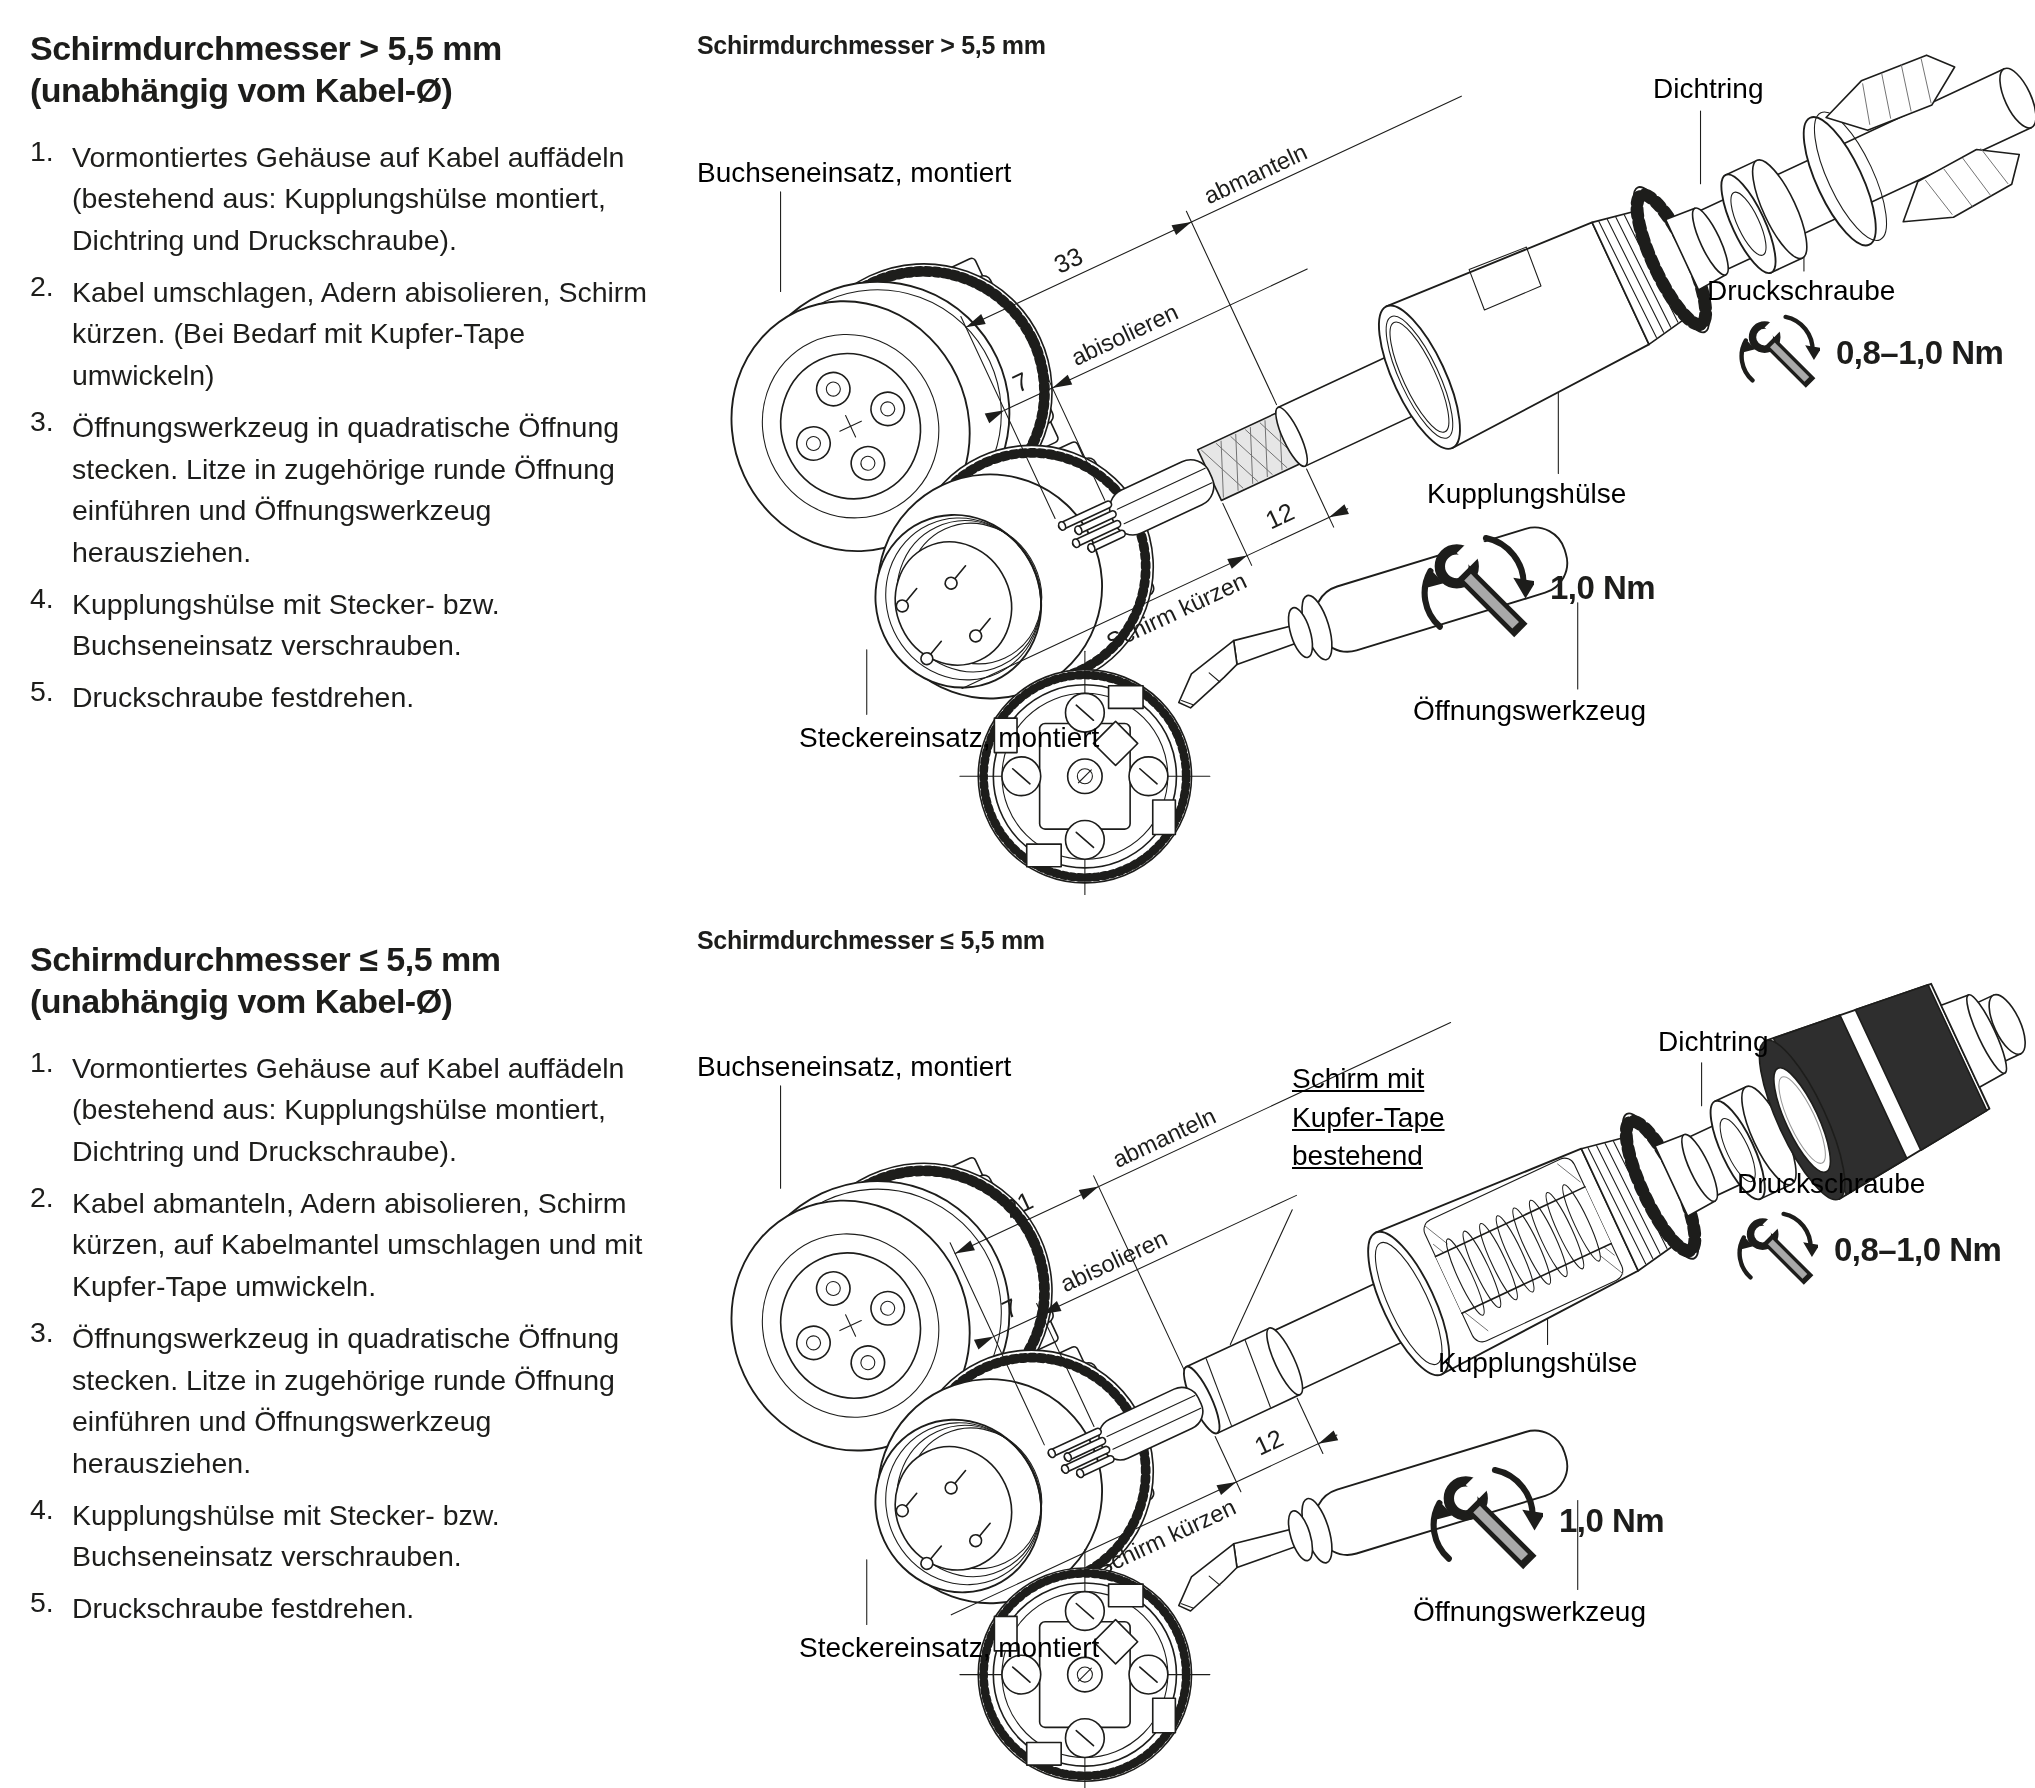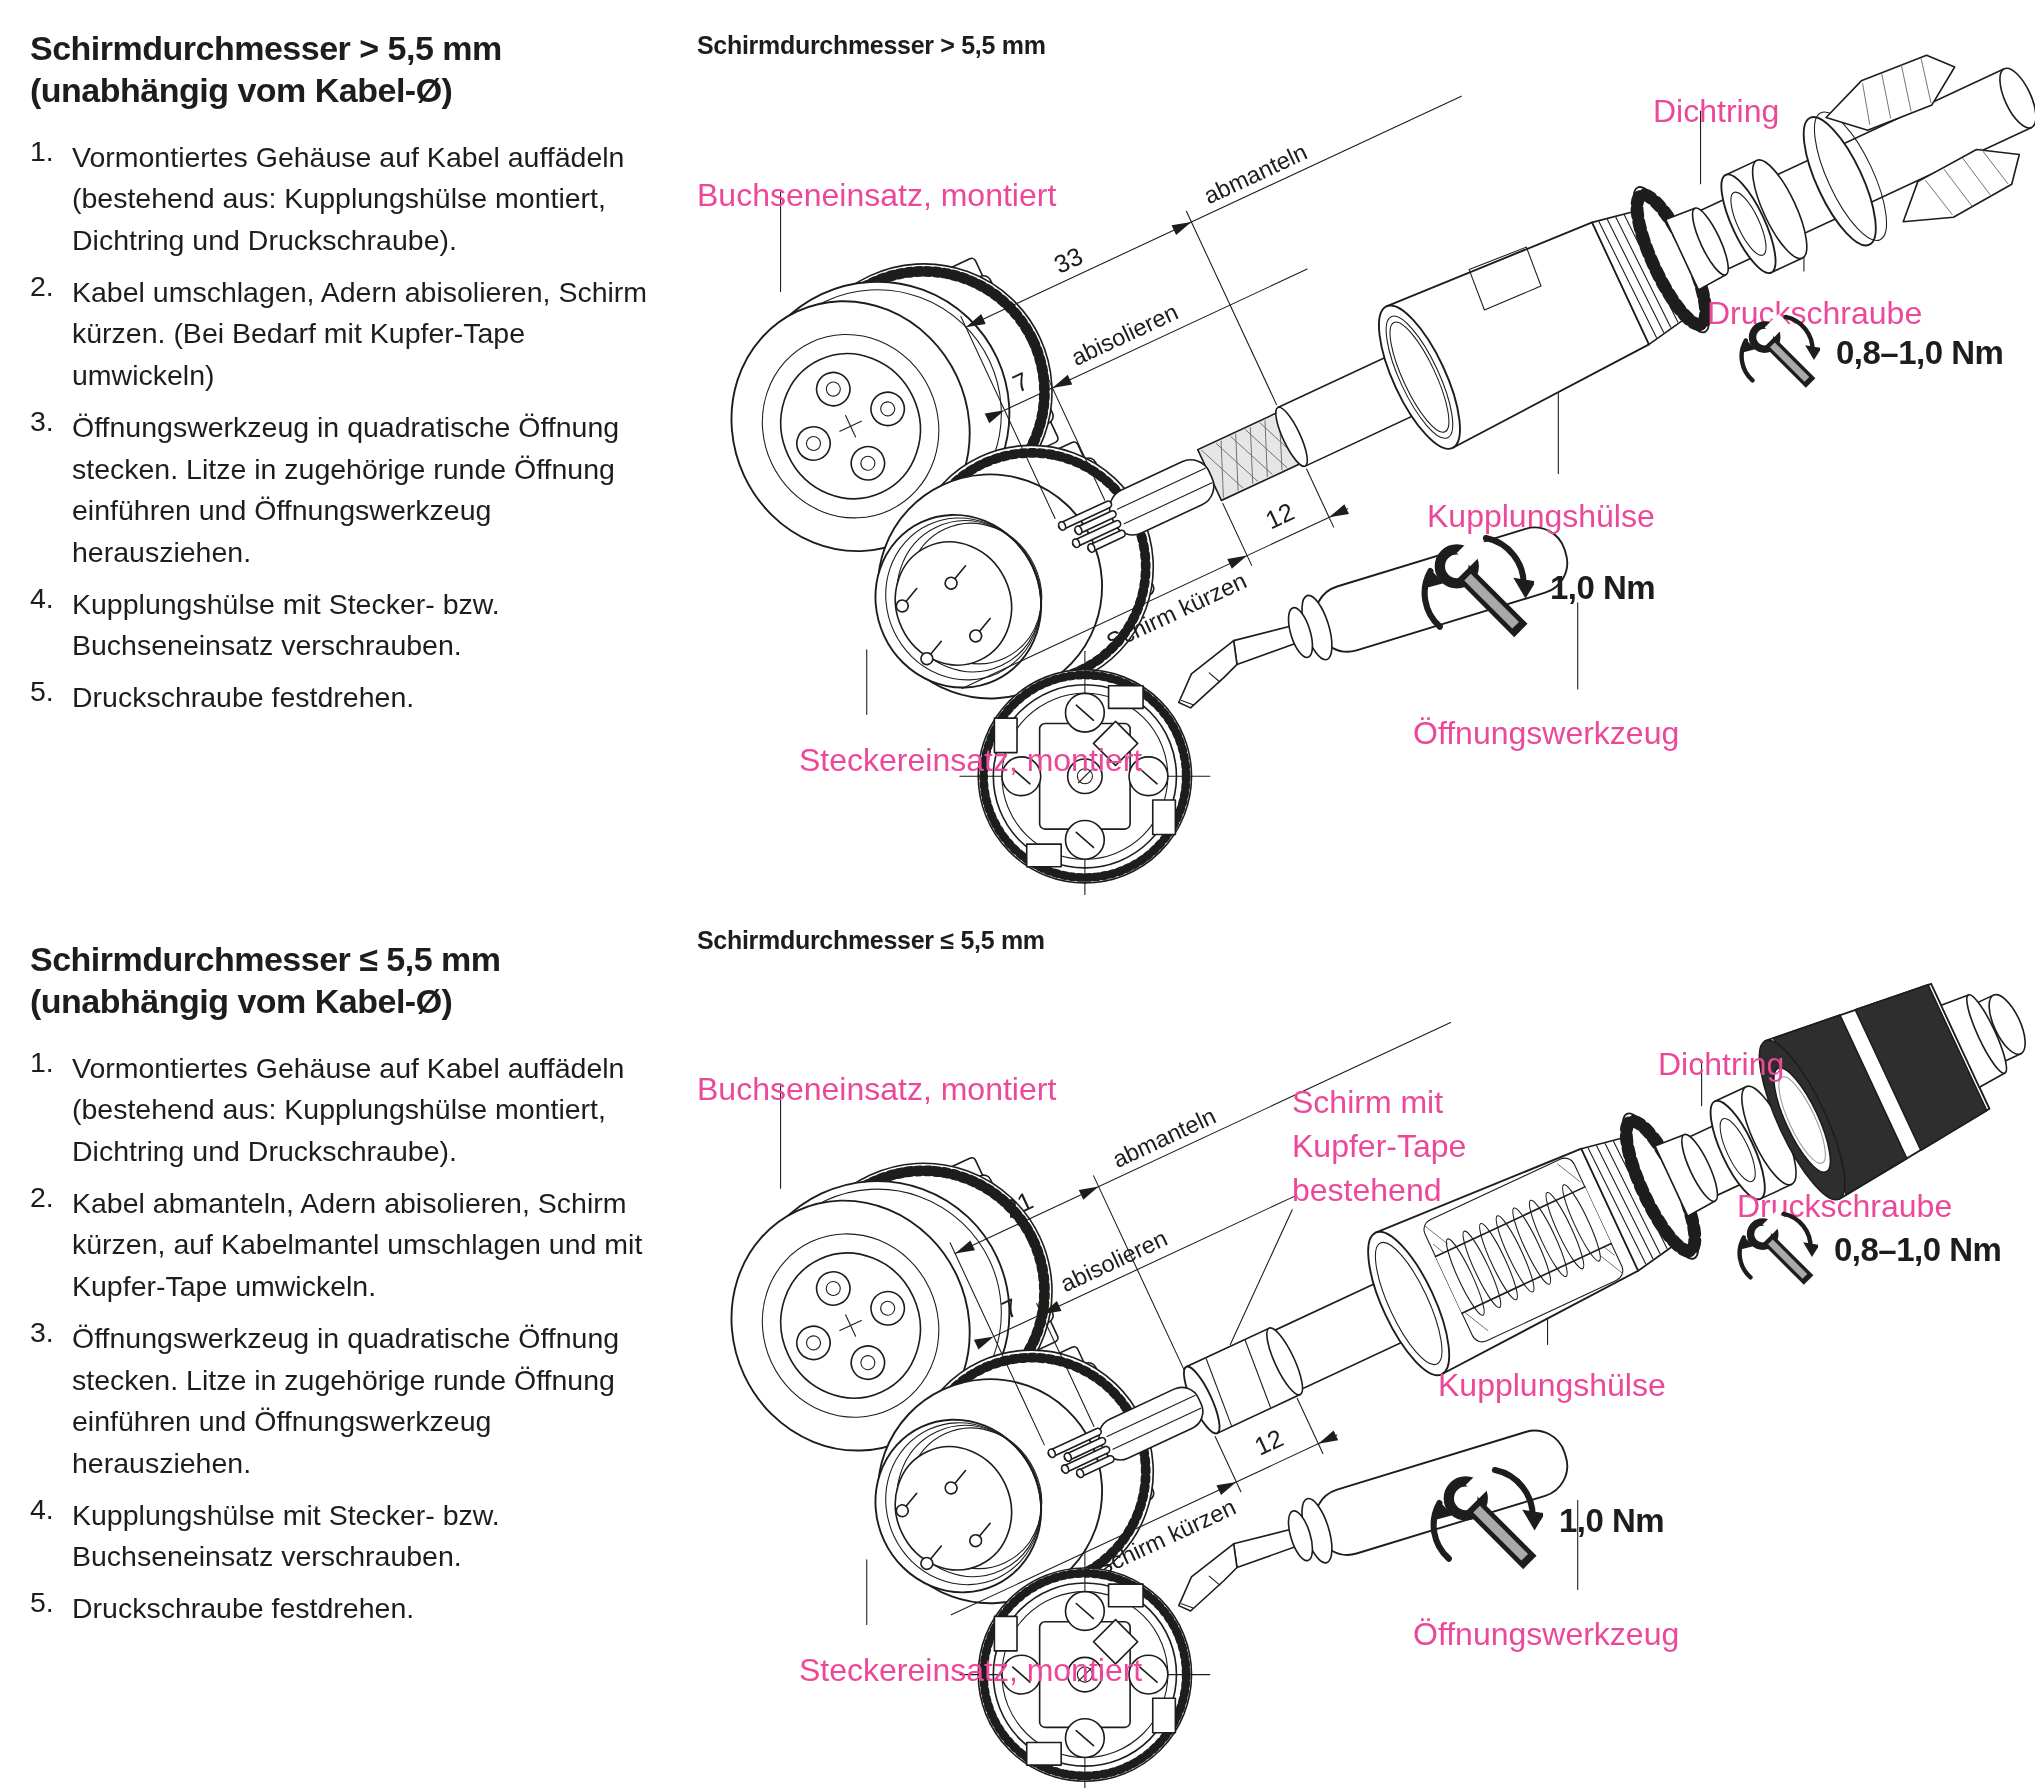--- a/index.html
+++ b/index.html
@@ -10,22 +10,22 @@
   }
   .textcol { position:absolute; left:30px; width:636px; }
   .hgroup { font-weight:bold; font-size:34px; line-height:1.24; letter-spacing:-0.5px; }
   ol.steps { list-style:none; margin-top:19.4px; }
   ol.steps li { display:flex; font-size:28.5px; line-height:1.46; margin-bottom:4.3px; }
   ol.steps .num { flex:0 0 42px; }
   ol.steps .txt { flex:1;margin-top:6px; }
   .diagram { position:absolute; width:1346px; height:873px; }
   .diagram svg.art { position:absolute; left:0; top:0; }
   .dtitle { position:absolute; font-weight:bold; font-size:25px; letter-spacing:-0.3px; white-space:nowrap; }
-  .dlabel { position:absolute; font-size:32px; white-space:nowrap; color:#ec4899;margin-top:20px; }
-  .dlabel.multi { line-height:1.38; }
+  .dlabel { position:absolute; font-size:28px; white-space:nowrap; color:#000000; }
+  .dlabel.multi { line-height:1.38;text-decoration:underline; }
   .torque { position:absolute; display:flex; align-items:center; gap:16px; }
   .torque .tval { font-weight:bold; font-size:33px; letter-spacing:-0.5px; white-space:nowrap; }
   
   .ln   { fill:none; stroke:#1d1d1b; stroke-width:3; }
   .ln2  { fill:none; stroke:#1d1d1b; stroke-width:2; }
   .fw   { fill:#ffffff; stroke:#1d1d1b; stroke-width:3; }
   .fw2  { fill:#ffffff; stroke:#1d1d1b; stroke-width:3.5; }
   .dk   { fill:#2e2e2e; stroke:#1d1d1b; stroke-width:3; }
   .teeth{ fill:none; stroke:#1d1d1b; }
   .dim  { fill:none; stroke:#1d1d1b; stroke-width:2; }

